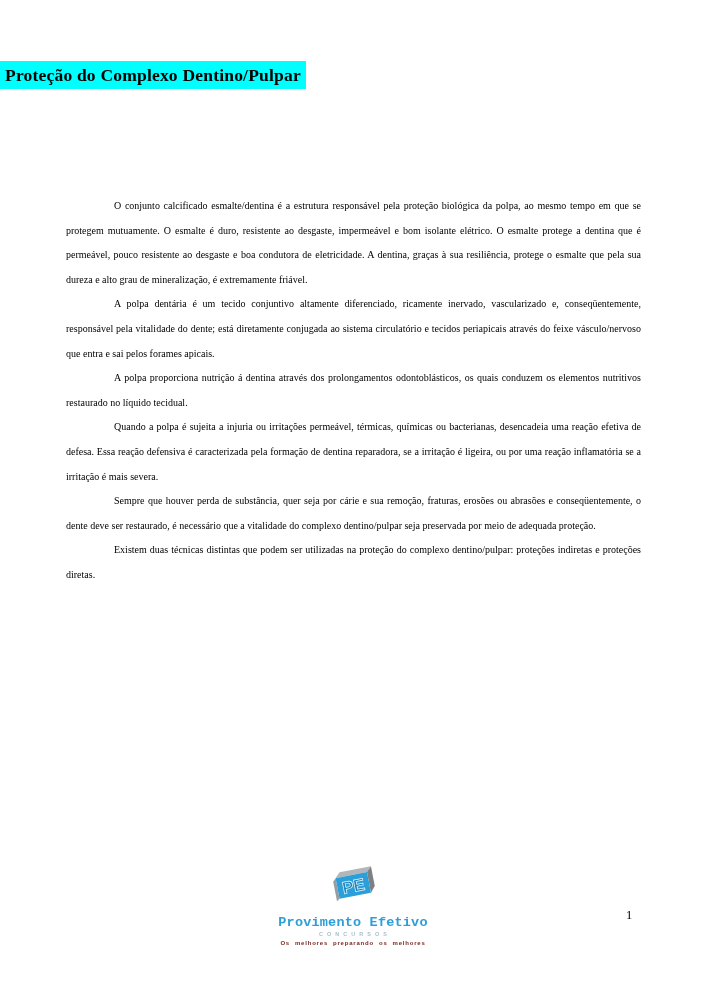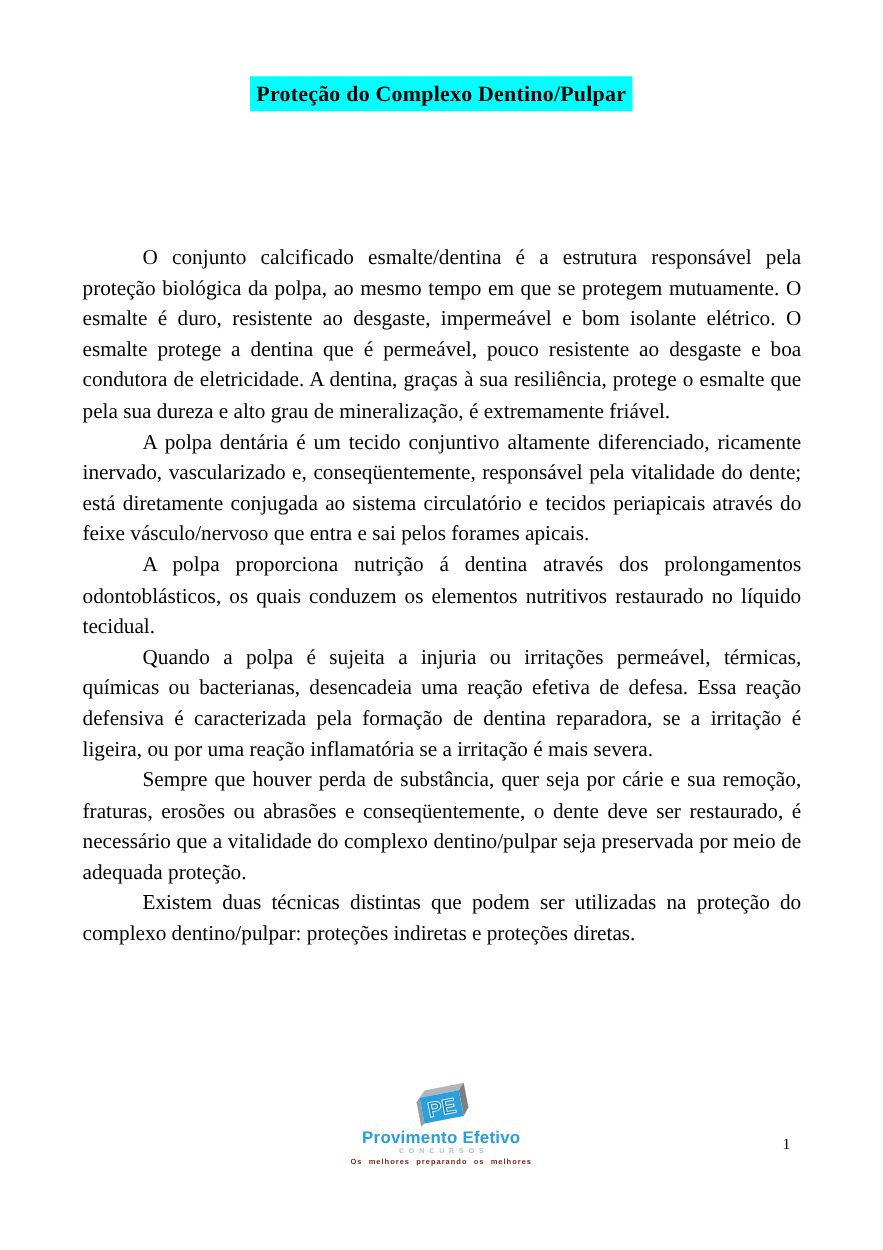--- a/index.html
+++ b/index.html
@@ -14,21 +14,21 @@
     background: #ffffff;
     font-family: "Liberation Serif", serif;
     color: #000000;
     overflow: hidden;
   }
   .title-wrap {
     position: absolute;
     top: 61px;
     left: 0;
     right: 0;
-    text-align: center;
+    text-align: left;
   }
   .title-highlight {
     display: inline-block;
     background: #00ffff;
     font-weight: bold;
     font-size: 17.5px;
     line-height: 26px;
     padding: 1px 5px;
     letter-spacing: 0.2px;
   }
@@ -40,46 +40,47 @@
     text-align: center;
     font-weight: bold;
     font-size: 16.5px;
   }
   .content {
     position: absolute;
     top: 194px;
     left: 66px;
     width: 575px;
     text-align: justify;
-    font-size: 17px;
+    font-size: 10px;
     line-height: 24.6px;
   }
   .content p {
     margin: 0;
     text-indent: 48px;
   }
   .footer-logo {
     position: absolute;
     top: 866px;
     left: 0;
     right: 0;
     text-align: center;
     font-family: "Liberation Sans", sans-serif;
     line-height: 1;
   }
   .logo-cube {
     display: block;
     margin: 0 auto;
   }
   .brand-name {
-    margin-top: 1px;
+    margin-top: 14px;
     font-weight: bold;
     font-size: 13.5px;
     color: #2b9fd9;
     letter-spacing: 0.2px;
+    font-family: Liberation Mono, monospace;
   }
   .brand-subtitle {
     margin-top: 2px;
     font-weight: bold;
     font-size: 5.5px;
     color: #aabfca;
     letter-spacing: 4px;
     text-indent: 4px; 
   }
   .brand-tagline {

